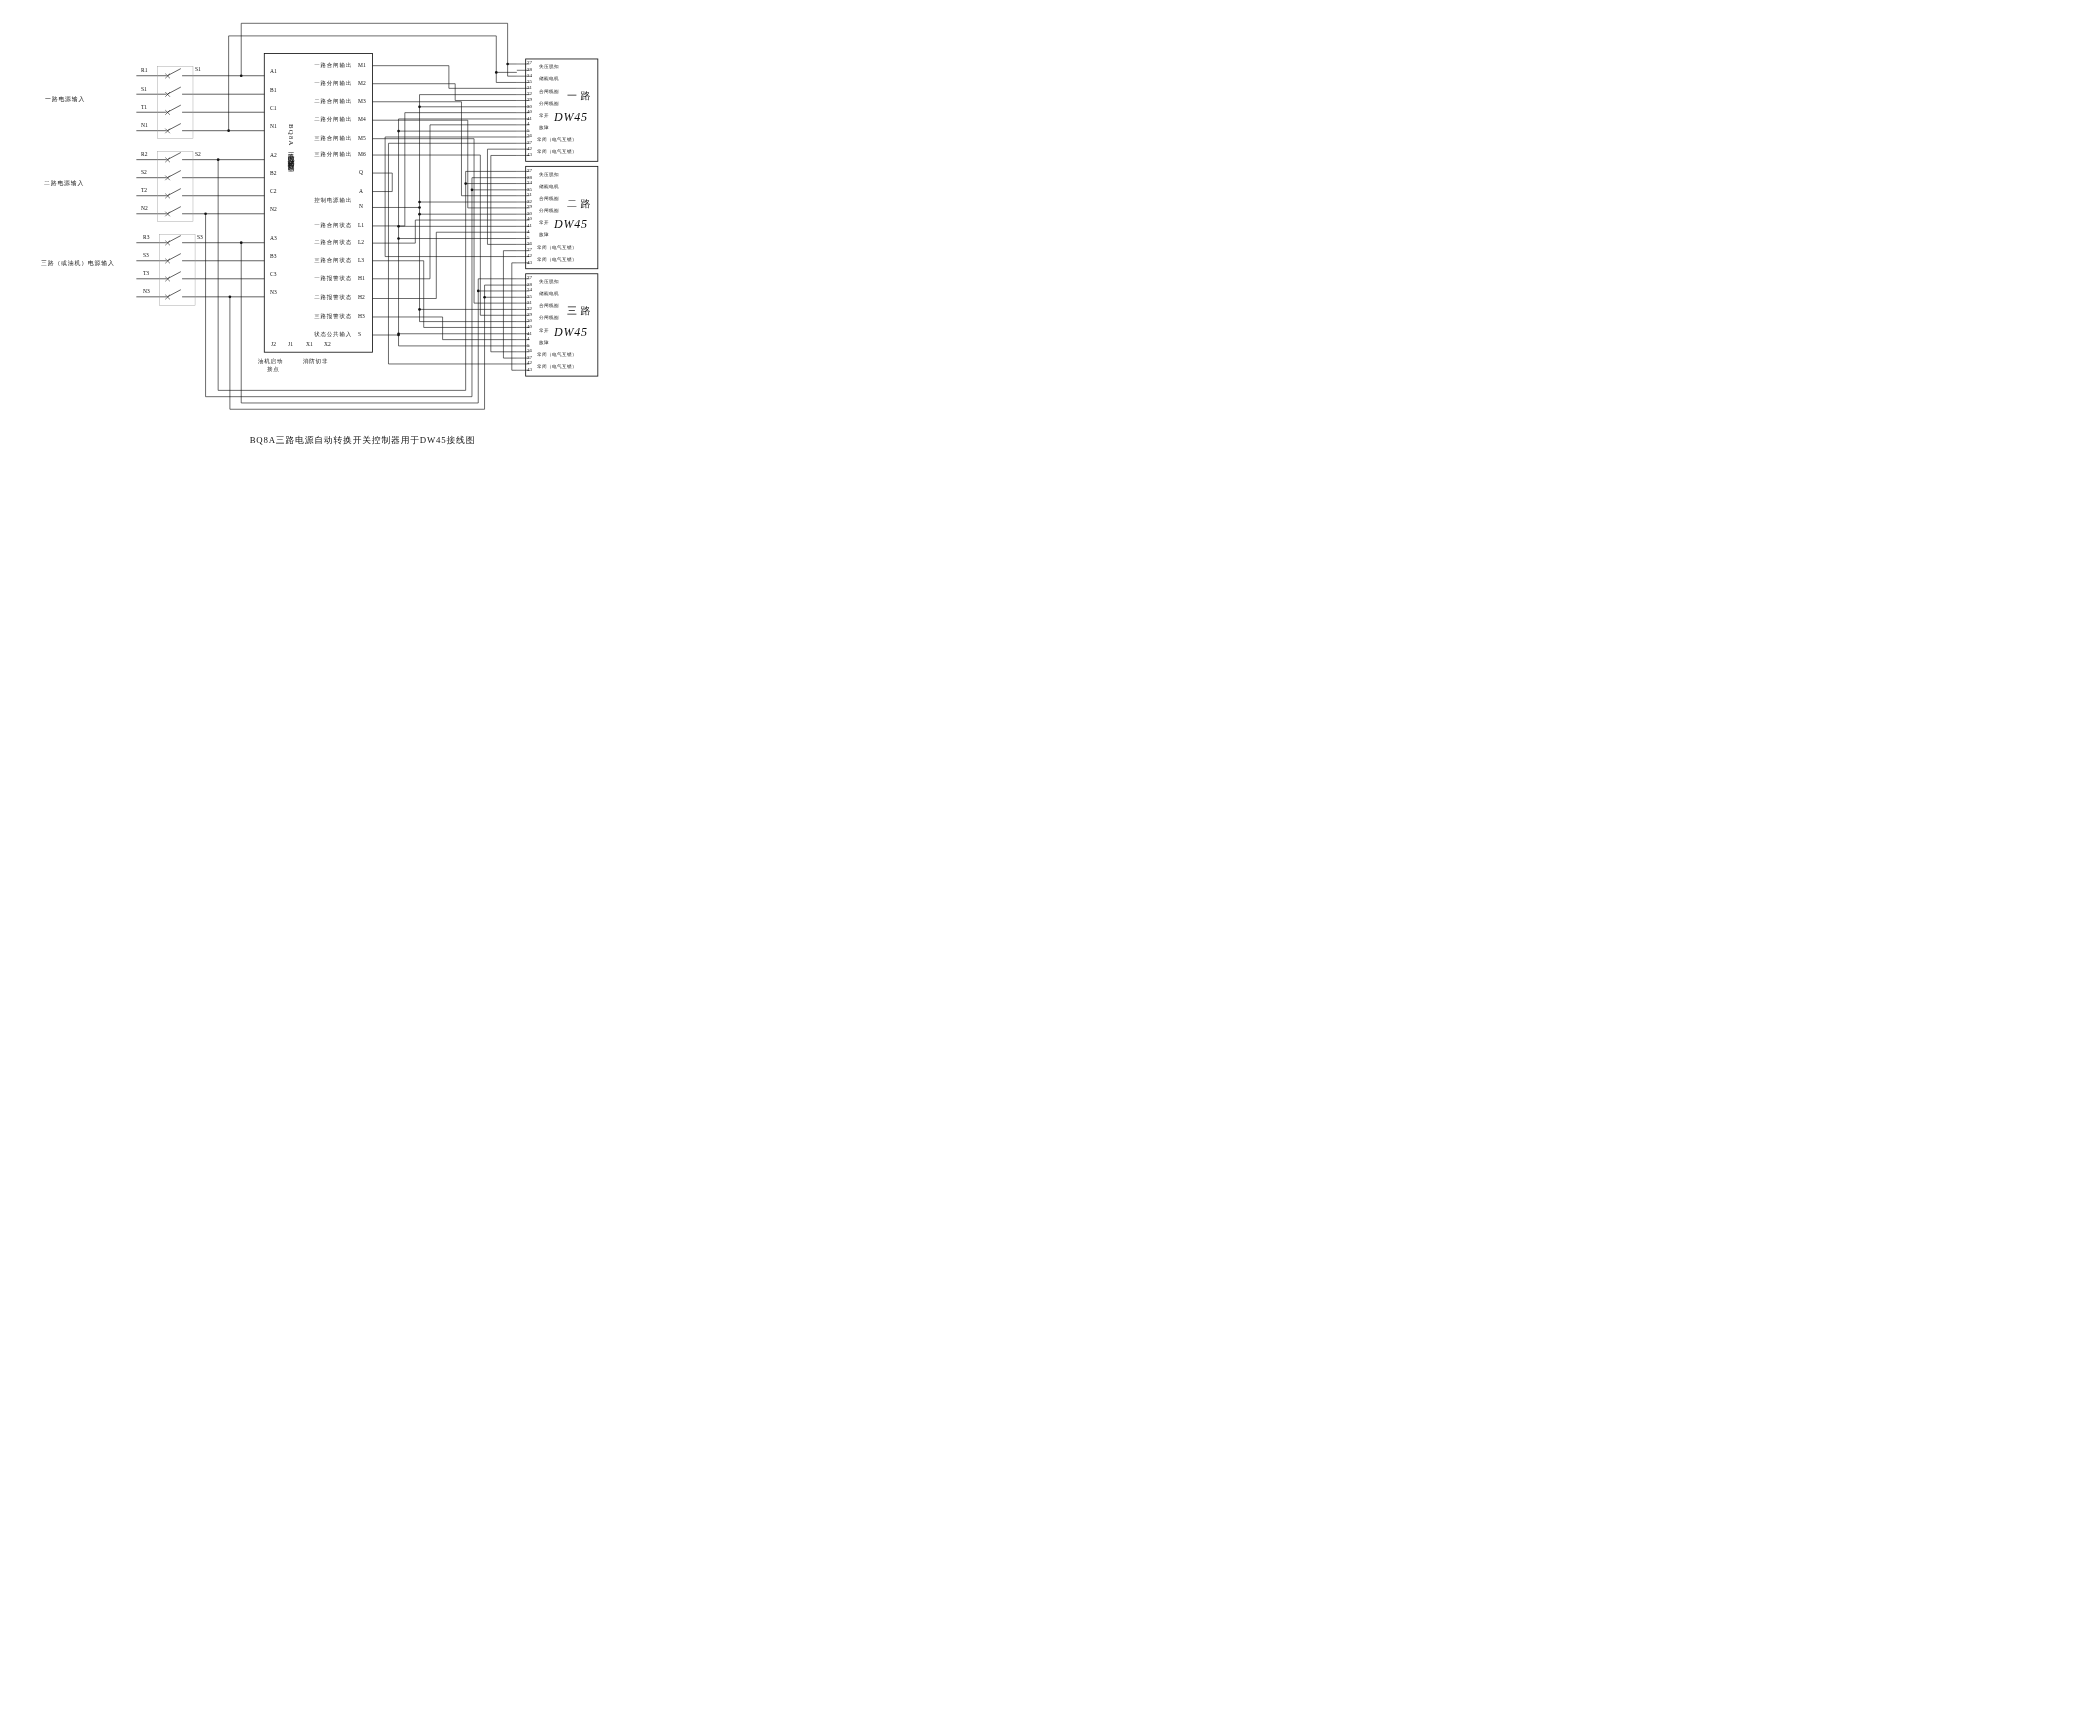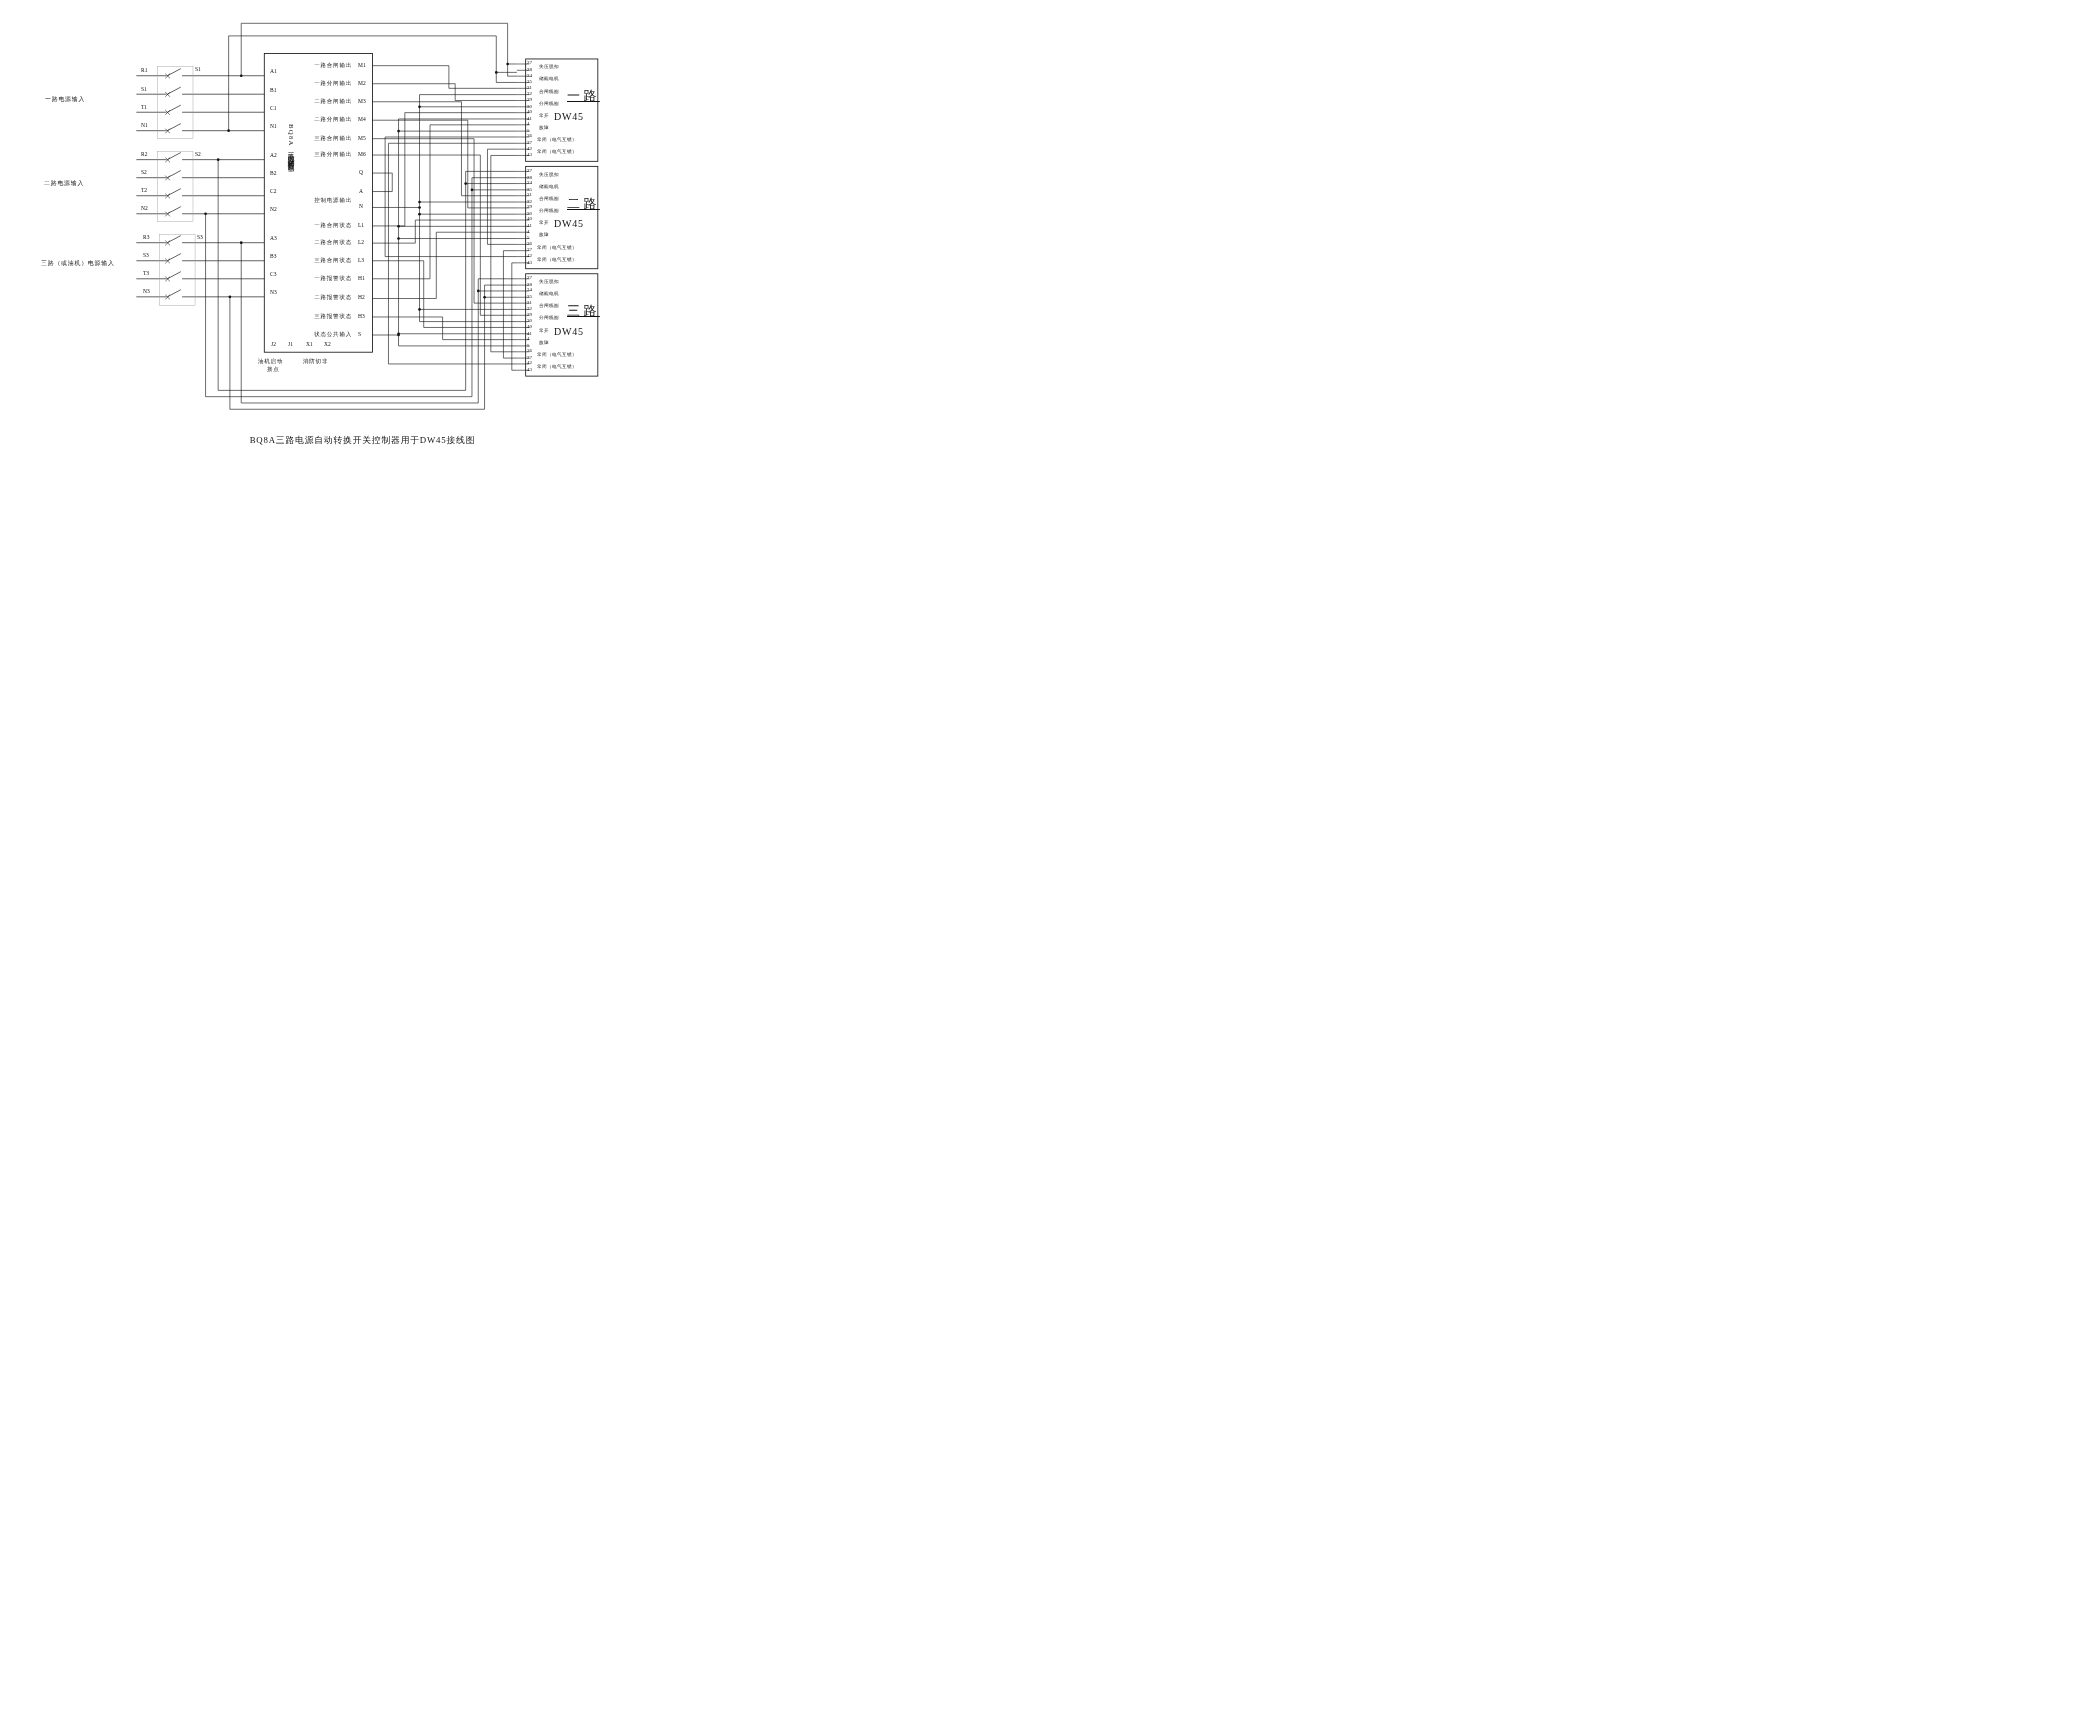--- a/index.html
+++ b/index.html
@@ -6,22 +6,22 @@
   #page{position:relative;width:649px;height:459px;background:#ffffff;overflow:hidden;
         font-family:"Liberation Serif","DejaVu Serif",serif;color:#111;}
   svg{position:absolute;left:0;top:0;}
   .t{position:absolute;white-space:nowrap;font-size:5.5px;line-height:6.7px;color:#111;}
   .cn{letter-spacing:0.8px;}
   .grp{font-size:5.9px;letter-spacing:0.8px;}
   .rlbl{width:63px;text-align:right;letter-spacing:0.8px;}
   .term{width:12.6px;text-align:left;}
   .num{font-size:5px;width:9.2px;text-align:left;}
   .plbl{font-size:4.6px;letter-spacing:0.4px;}
-  .bigname{font-size:13px;letter-spacing:3.4px;text-decoration:underline;}
-  .model{font-size:10px;letter-spacing:0.8px;}
+  .bigname{font-size:10px;letter-spacing:3.4px;}
+  .model{font-size:12px;letter-spacing:0.8px;font-style:italic;}
   .vtitle{position:absolute;writing-mode:vertical-rl;text-orientation:mixed;
           font-size:6.7px;letter-spacing:1.3px;}
   .title{position:absolute;font-size:8.8px;letter-spacing:0.8px;text-align:center;}
 </style>
 </head>
 <body>
 
 <div id="page">
 
   <svg width="649" height="459" viewBox="0 0 1547 1093">

